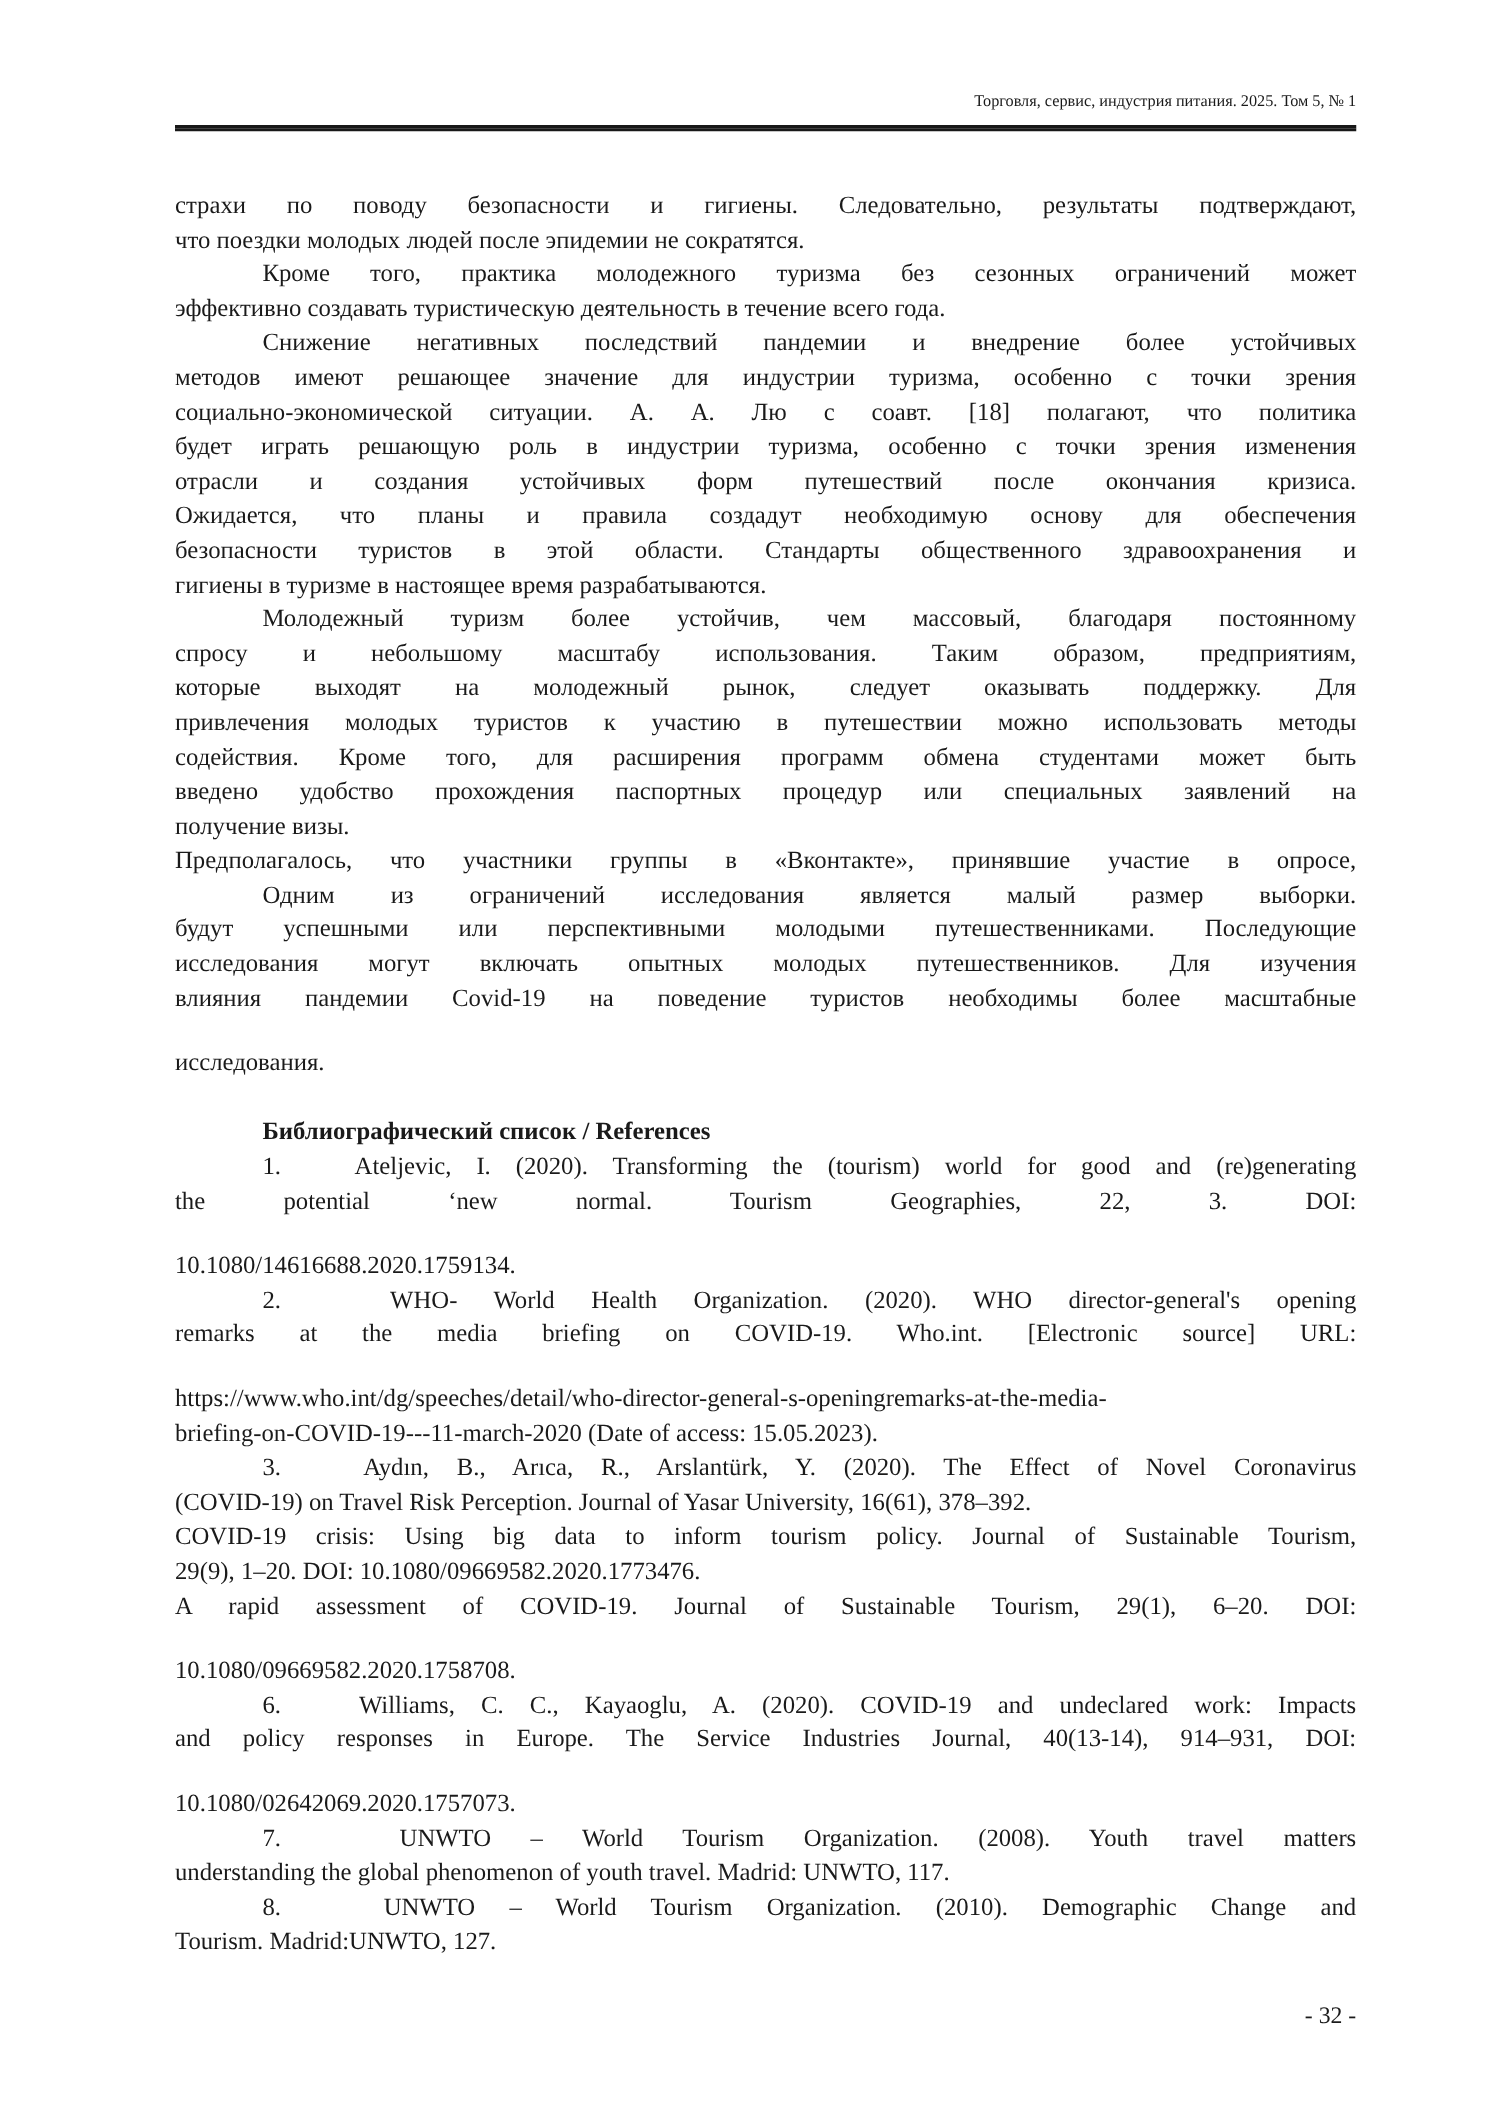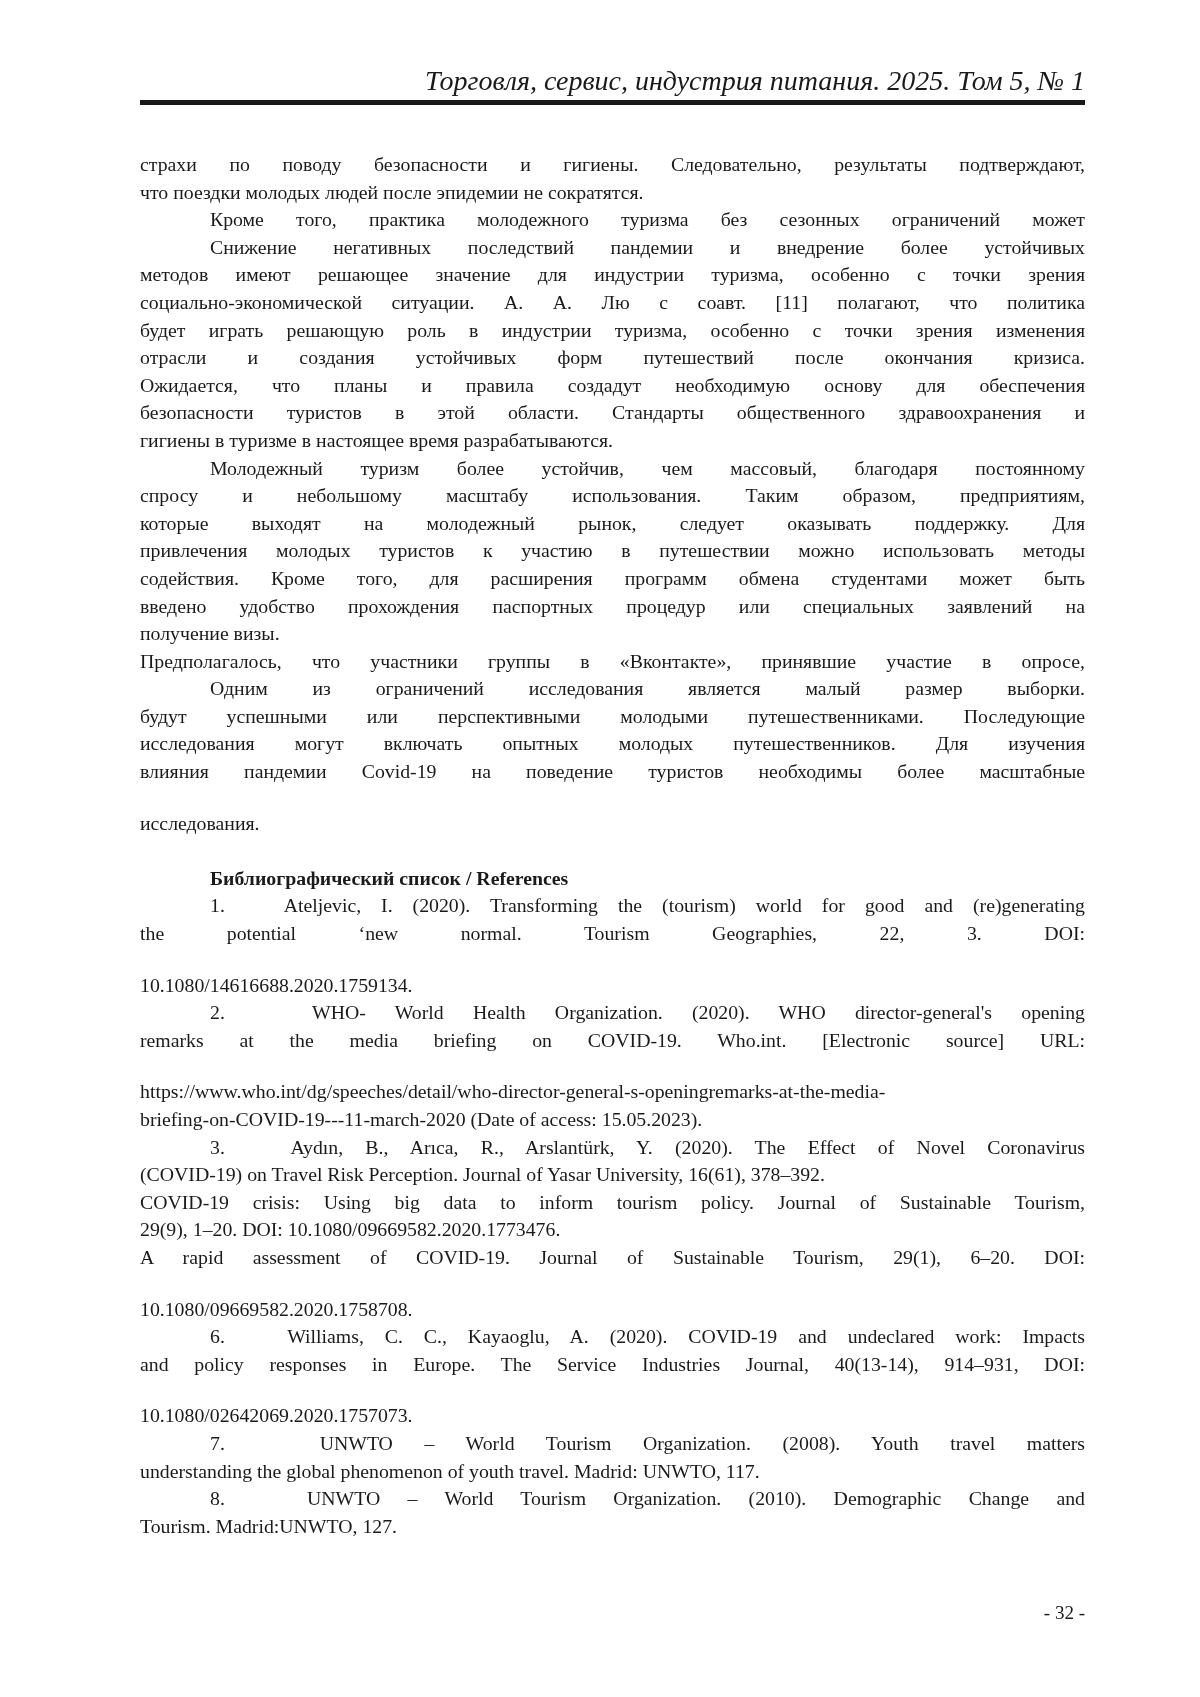--- a/index.html
+++ b/index.html
@@ -12,22 +12,21 @@
     overflow: hidden;
   }
   .page {
     position: absolute; inset: 0;
     background: #ffffff;
   }
   .page-header {
     position: absolute;
     left: 140px; width: 945px; top: 67px;
     text-align: right;
-    font-style: italic;
-    font-size: 28px;
+    font-size: 13px;
     line-height: 28px;
     white-space: nowrap;
   }
   .header-rule {
     position: absolute;
     left: 140px; width: 945px; top: 100px;
     height: 2px;
     border-top: 3px solid #181818;
     border-bottom: 2px solid #181818;
   }
@@ -69,25 +68,26 @@
 
   <div class="header-rule"></div>
 
   <div class="page-body">
       <div class="block">
         <div class="line">страхи по поводу безопасности и гигиены. Следовательно, результаты подтверждают,</div>
         <div class="line last">что поездки молодых людей после эпидемии не сократятся.</div>
       </div>
       <div class="block">
         <div class="line indent">Кроме того, практика молодежного туризма без сезонных ограничений может</div>
+        <div class="line last">эффективно создавать туристическую деятельность в течение всего года.</div>
       </div>
       <div class="block">
         <div class="line indent">Снижение негативных последствий пандемии и внедрение более устойчивых</div>
         <div class="line">методов имеют решающее значение для индустрии туризма, особенно с точки зрения</div>
-        <div class="line">социально-экономической ситуации. А. А. Лю с соавт. [11] полагают, что политика</div>
+        <div class="line">социально-экономической ситуации. А. А. Лю с соавт. [18] полагают, что политика</div>
         <div class="line">будет играть решающую роль в индустрии туризма, особенно с точки зрения изменения</div>
         <div class="line">отрасли и создания устойчивых форм путешествий после окончания кризиса.</div>
         <div class="line">Ожидается, что планы и правила создадут необходимую основу для обеспечения</div>
         <div class="line">безопасности туристов в этой области. Стандарты общественного здравоохранения и</div>
         <div class="line last">гигиены в туризме в настоящее время разрабатываются.</div>
       </div>
       <div class="block">
         <div class="line indent">Молодежный туризм более устойчив, чем массовый, благодаря постоянному</div>
         <div class="line">спросу и небольшому масштабу использования. Таким образом, предприятиям,</div>
         <div class="line">которые выходят на молодежный рынок, следует оказывать поддержку. Для</div>

